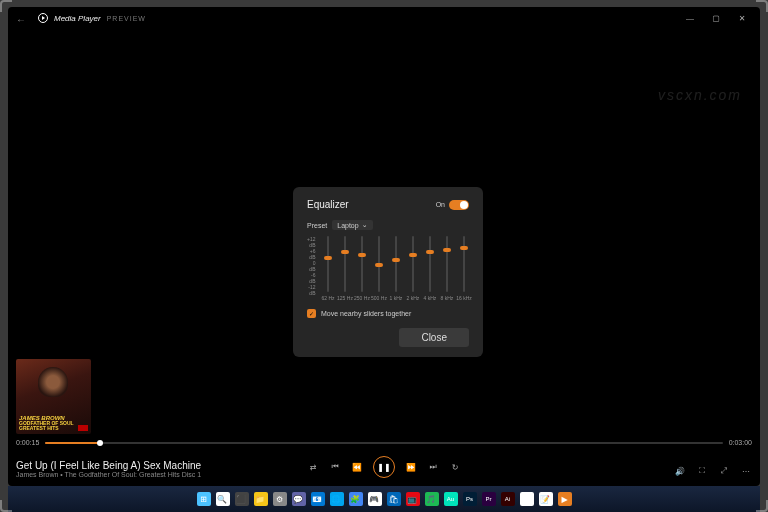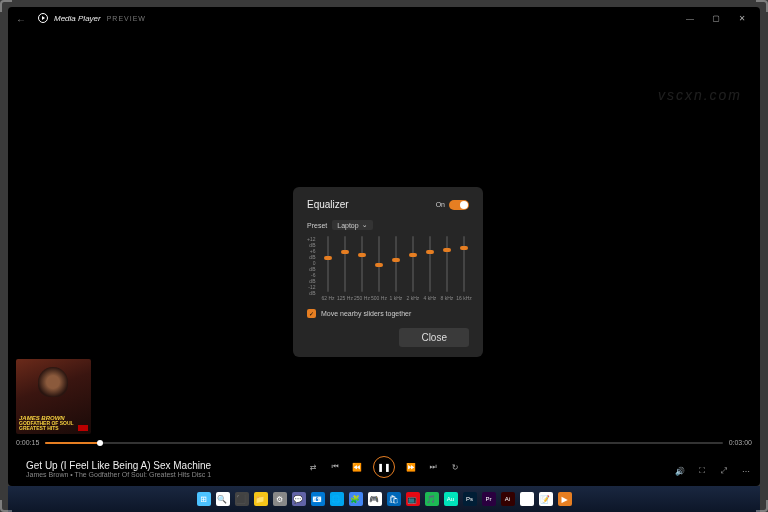--- a/index.html
+++ b/index.html
@@ -19,21 +19,21 @@
 .album .t2 { font-size: 5px; font-weight: 700; color: #f5d040; line-height: 1; }
 .album .t3 { font-size: 5px; font-weight: 700; color: #f5d040; line-height: 1; }
 .album .face { position: absolute; top: 8px; left: 22px; width: 30px; height: 30px; background: radial-gradient(circle, #8b5a3c 30%, #2a1510 70%); border-radius: 50% 50% 40% 40%; }
 .album .badge { position: absolute; bottom: 3px; right: 3px; width: 10px; height: 6px; background: #b00; }
 
 .seekrow { position: absolute; left: 8px; right: 8px; bottom: 40px; display: flex; align-items: center; gap: 6px; color: #aaa; font-size: 7px; }
 .seek { flex: 1; height: 2px; background: #333; position: relative; border-radius: 1px; }
 .seek .fill { position: absolute; left: 0; top: 0; height: 100%; background: #e67e22; border-radius: 1px; }
 .seek .thumb { position: absolute; top: -2px; width: 6px; height: 6px; background: #fff; border-radius: 50%; margin-left: -3px; }
 
-.nowplaying { position: absolute; left: 18px; bottom: 8px; color: #eee; }
+.nowplaying { position: absolute; left: 8px; bottom: 8px; color: #eee; }
 .nowplaying .song { font-size: 10px; font-weight: 500; }
 .nowplaying .artist { font-size: 7px; color: #888; }
 
 .controls { position: absolute; left: 50%; bottom: 8px; transform: translateX(-50%); display: flex; align-items: center; gap: 10px; color: #ccc; font-size: 9px; }
 .playbtn { width: 22px; height: 22px; border: 1.5px solid #e67e22; border-radius: 50%; display: flex; align-items: center; justify-content: center; color: #fff; font-size: 8px; }
 .ctrlicon { width: 12px; text-align: center; font-size: 8px; color: #aaa; }
 
 .rightctrl { position: absolute; right: 8px; bottom: 10px; display: flex; align-items: center; gap: 10px; color: #aaa; font-size: 9px; }
 
 .dialog { position: absolute; left: 285px; top: 180px; width: 190px; background: #262626; border-radius: 6px; box-shadow: 0 6px 30px rgba(0,0,0,0.6); padding: 12px 14px 10px; color: #eee; }

